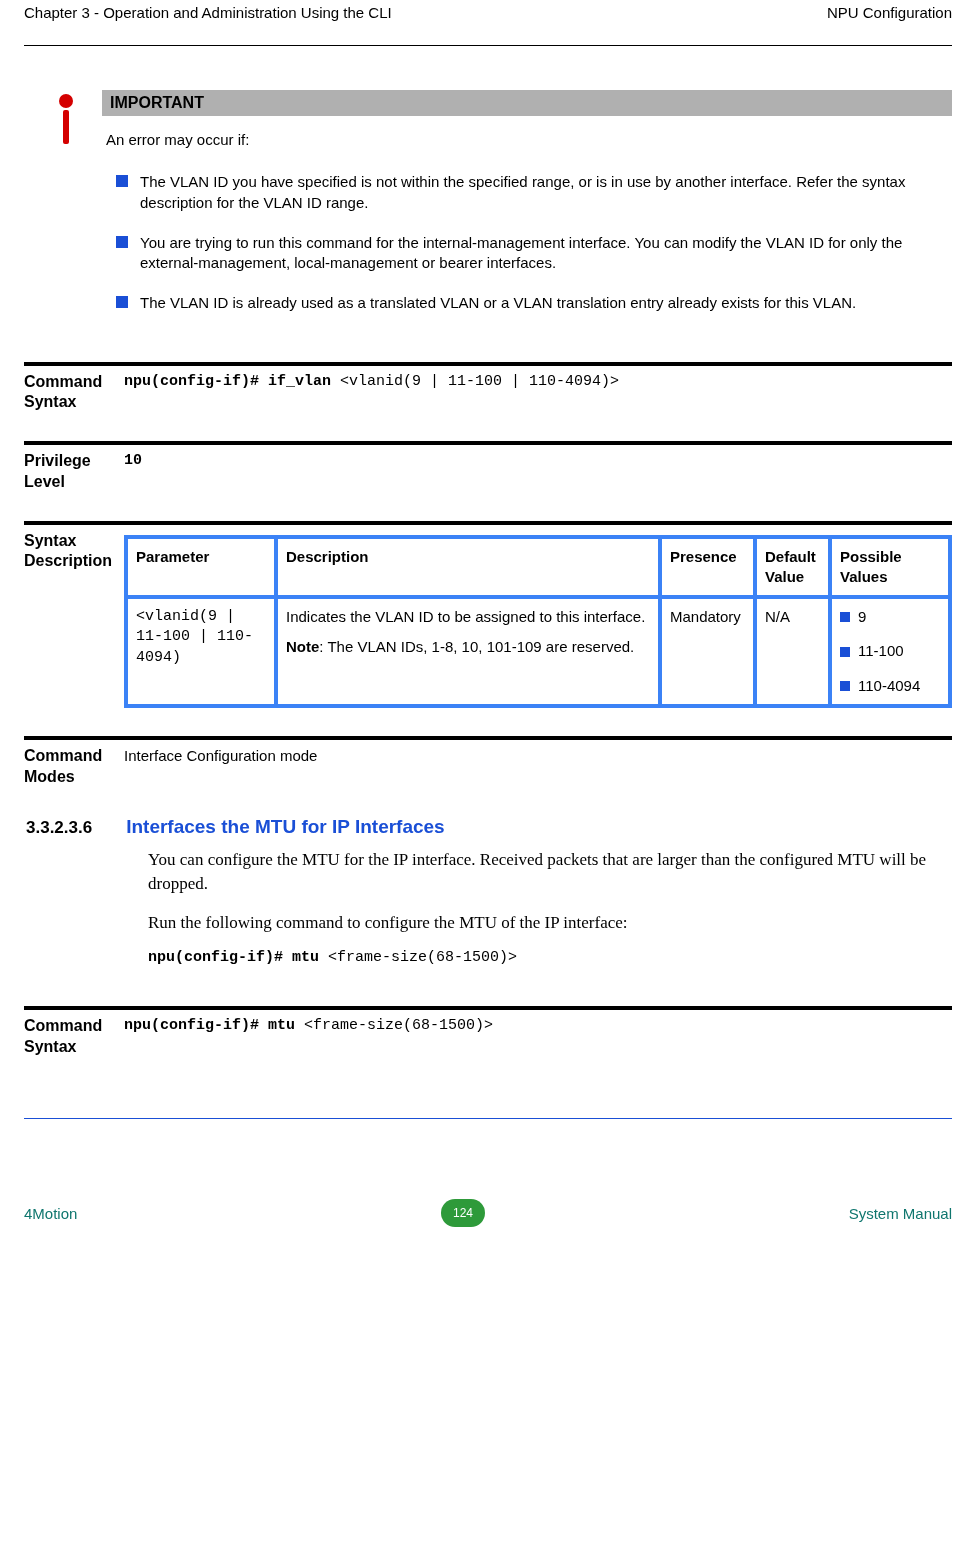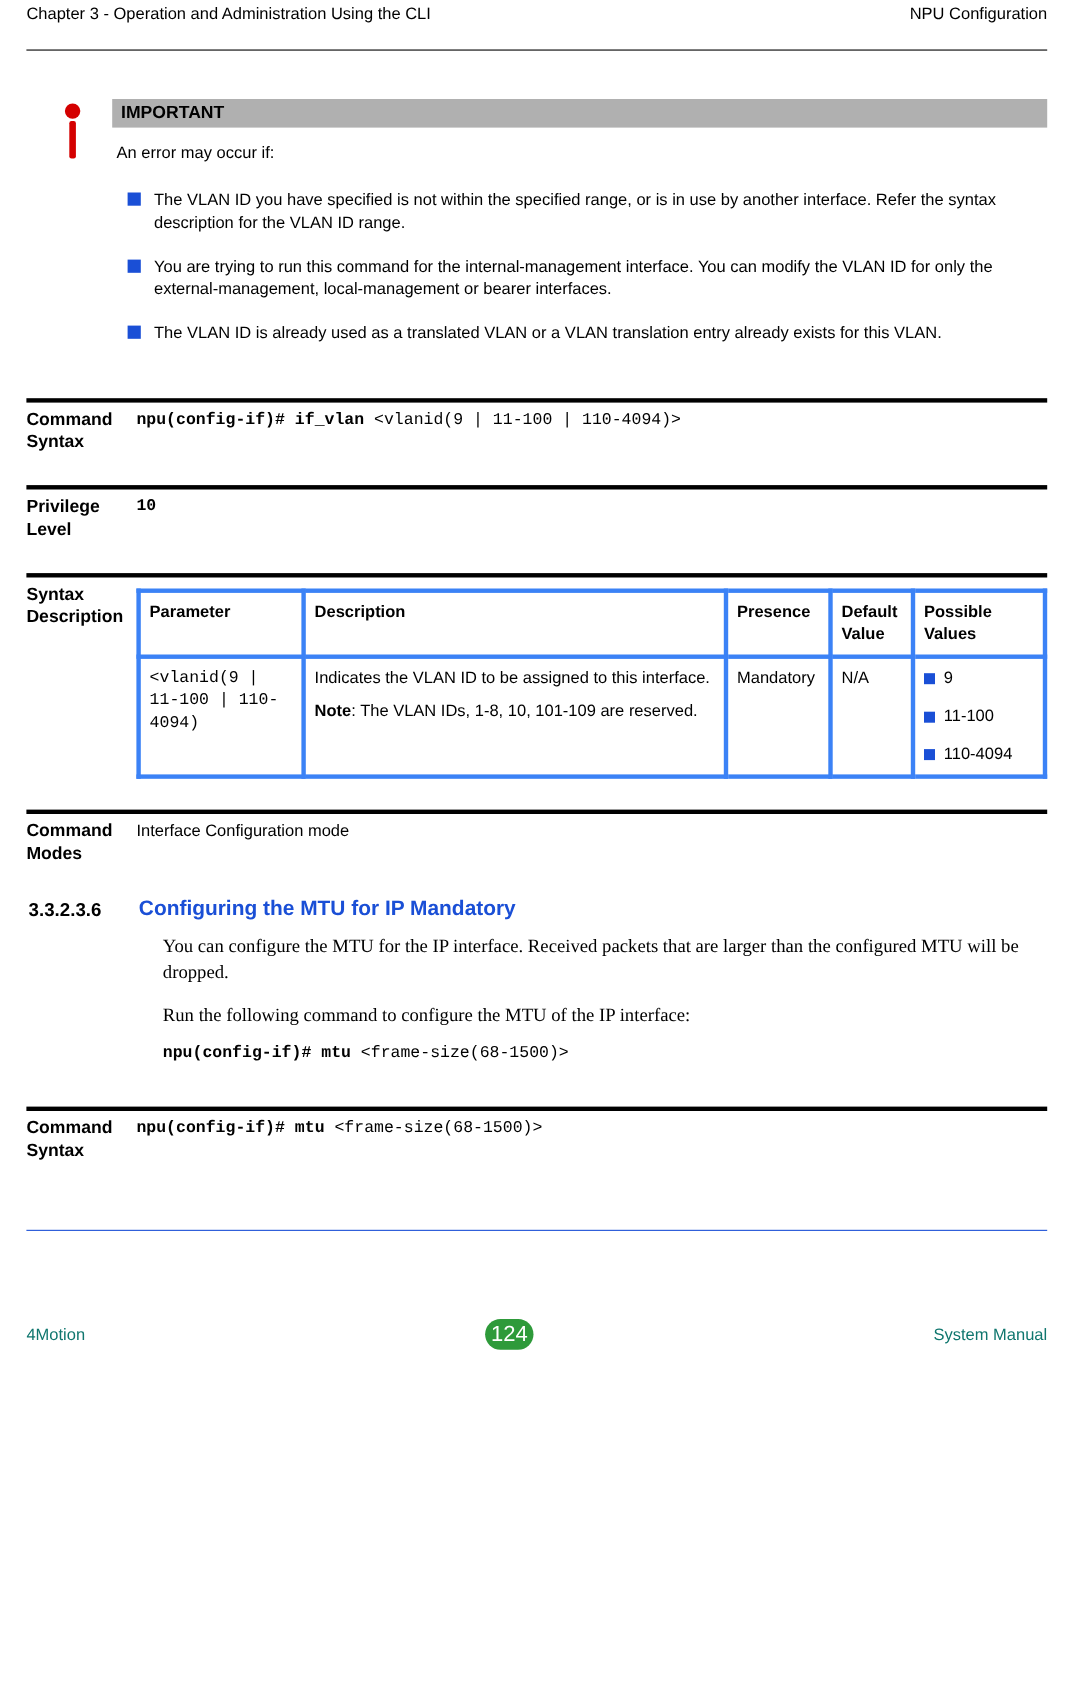--- a/index.html
+++ b/index.html
@@ -31,21 +31,21 @@
   .sqbullet-sm { width: 10px; height: 10px; background: #1a4fd6; flex: 0 0 10px; }
   .section-num { color: #000; font-weight: bold; font-size: 17px; }
   .section-head { color: #1a4fd6; font-weight: bold; font-size: 19px; }
   .section-row { display: flex; align-items: flex-end; gap: 34px; margin-top: 28px; margin-left: 2px; }
   .body-serif { font-family: Georgia, "Times New Roman", serif; font-size: 17px; line-height: 1.45; margin-top: 10px; }
   .body-serif + .body-serif { margin-top: 14px; }
   .cmd-line { margin-top: 14px; font-size: 15px; }
   .indent { margin-left: 124px; }
   .footer { position: relative; margin-top: 80px; display: flex; justify-content: space-between; align-items: center; font-size: 15px; }
   .footer .left, .footer .right { color: #0f766e; }
-  .pagepill { background: #2e9a3a; color: #fff; width: 44px; height: 28px; border-radius: 14px; display: flex; align-items: center; justify-content: center; font-size: 20px; }
+  .pagepill { background: #2e9a3a; color: #fff; width: 44px; height: 28px; border-radius: 14px; display: flex; align-items: center; justify-content: center; font-size: 12px; }
   .footer-line { border-top: 1px solid #1a4fd6; margin-top: 60px; }
 </style>
 </head>
 <body>
 
 <div class="page">
   <div class="header-row">
     <span>Chapter 3 - Operation and Administration Using the CLI</span>
     <span>NPU Configuration</span>
   </div>
@@ -130,21 +130,21 @@
       </div>
     </div>
 
     <div class="defrow">
       <div class="deflabel">Command Modes</div>
       <div class="defcontent">Interface Configuration mode</div>
     </div>
 
     <div class="section-row">
       <span class="section-num">3.3.2.3.6</span>
-      <span class="section-head">Configuring the MTU for IP Mandatory</span>
+      <span class="section-head">Interfaces the MTU for IP Interfaces</span>
     </div>
 
     <div class="indent">
       <p class="body-serif">You can configure the MTU for the IP interface. Received packets that are larger than the configured MTU will be dropped.</p>
       <p class="body-serif">Run the following command to configure the MTU of the IP interface:</p>
       <p class="mono cmd-line"><span class="bold">npu(config-if)# mtu </span><span>&lt;frame-size(68-1500)&gt;</span></p>
     </div>
 
     <div class="defrow" style="margin-top:40px;">
       <div class="deflabel">Command Syntax</div>

